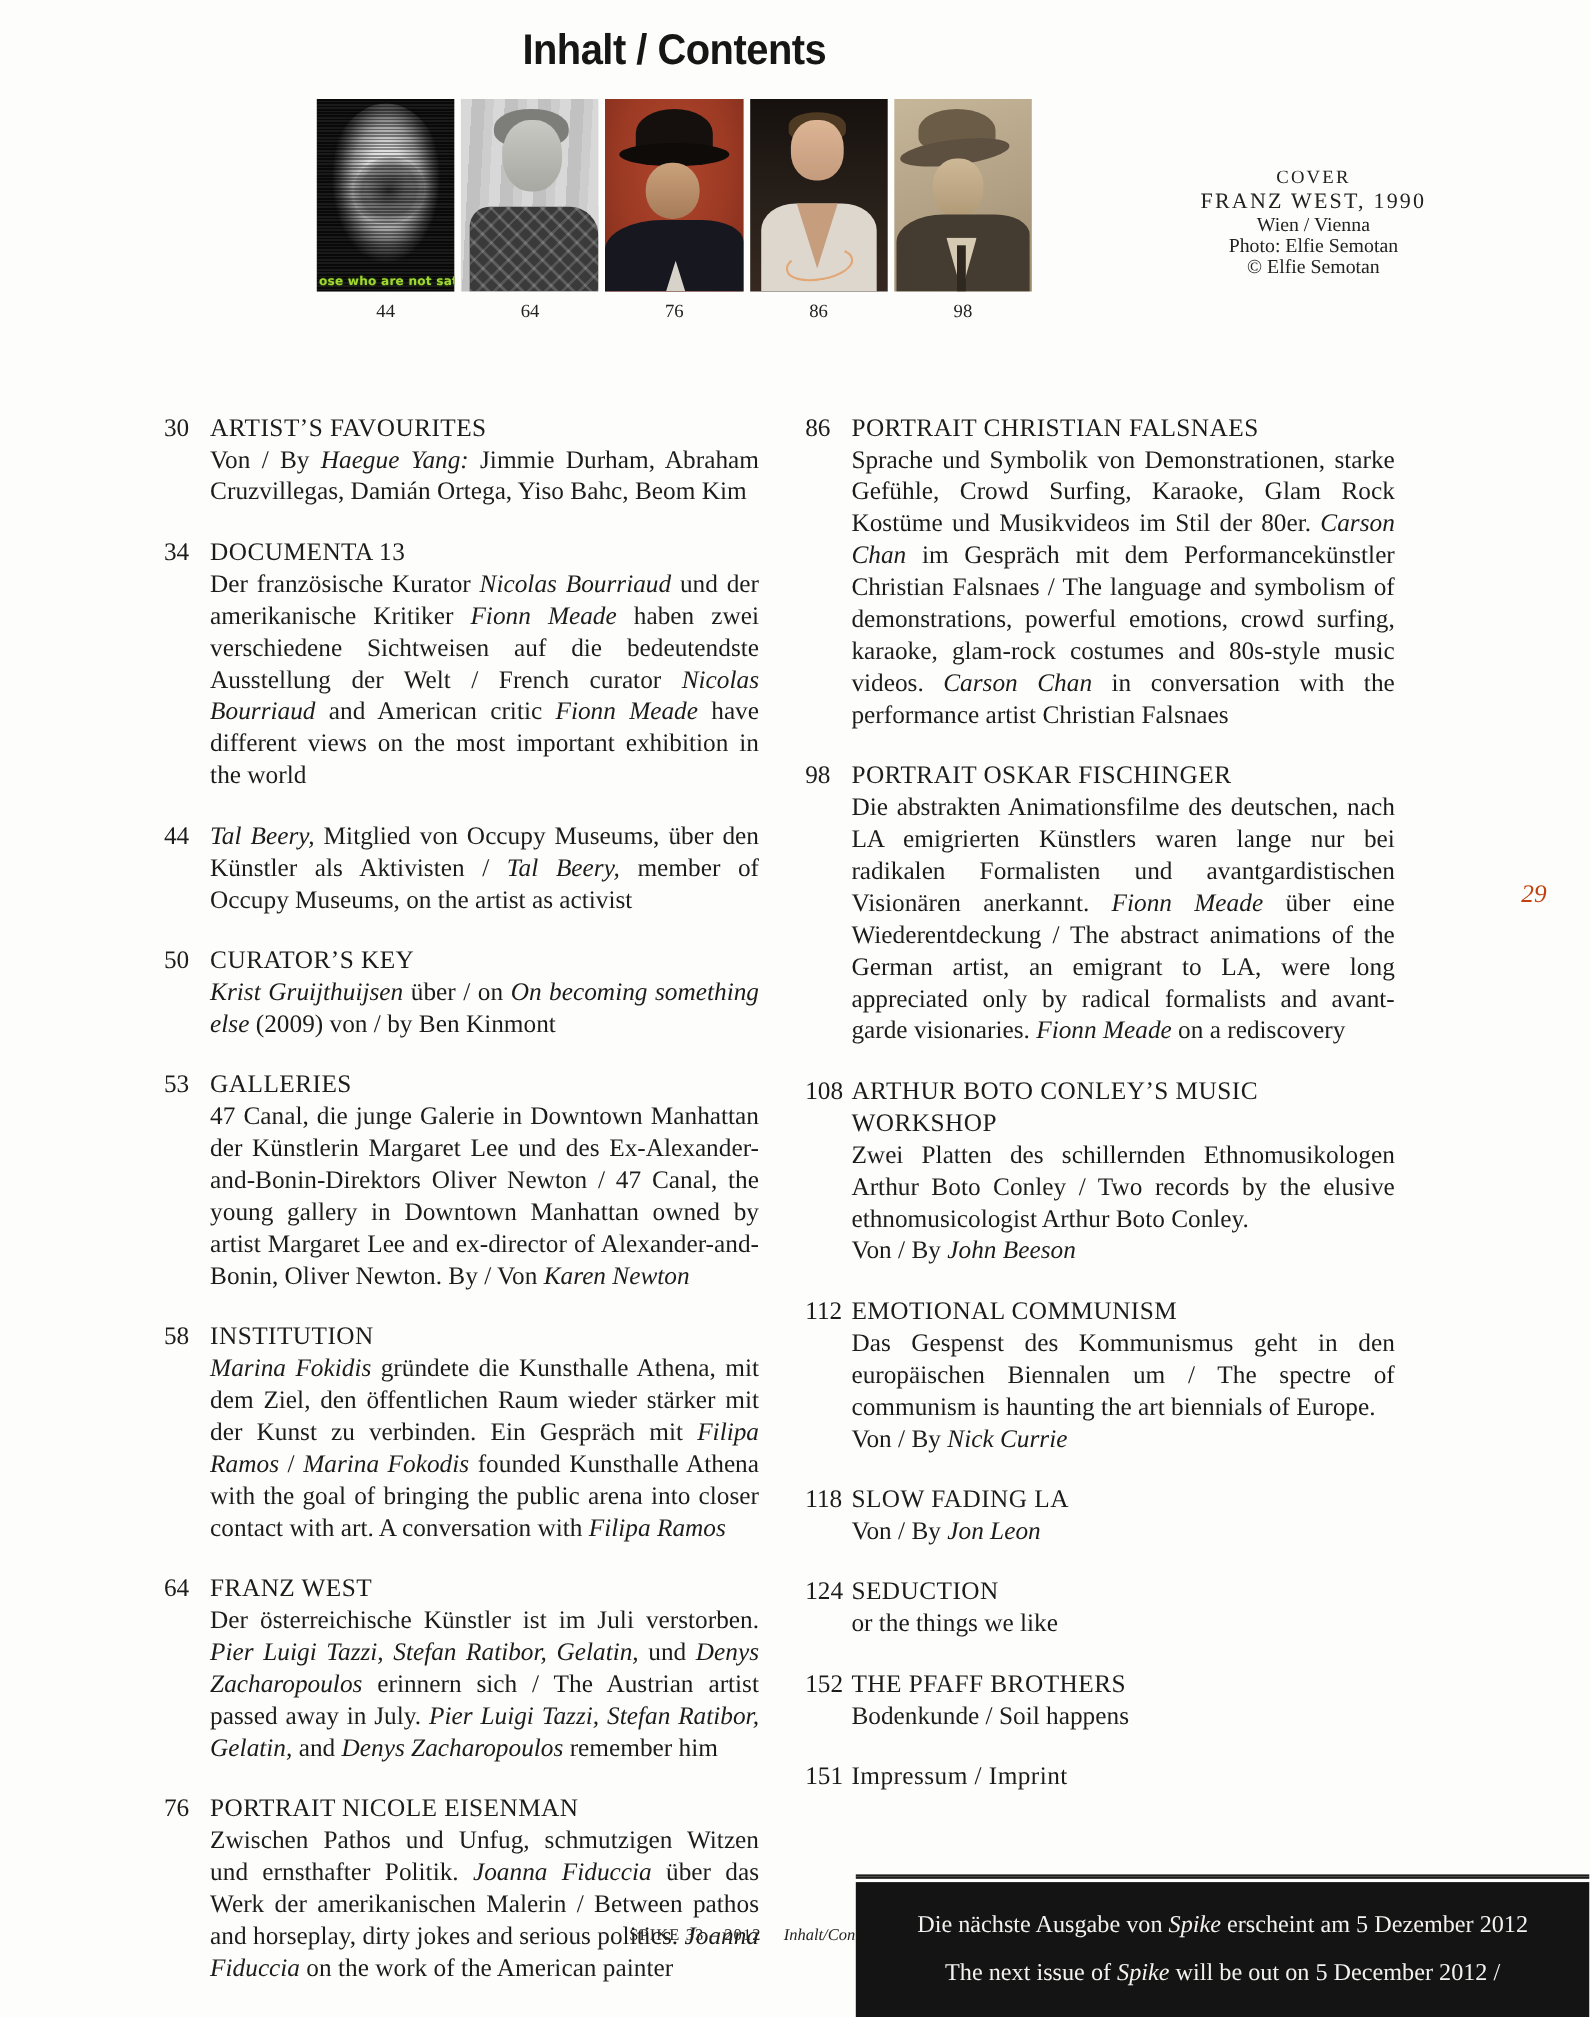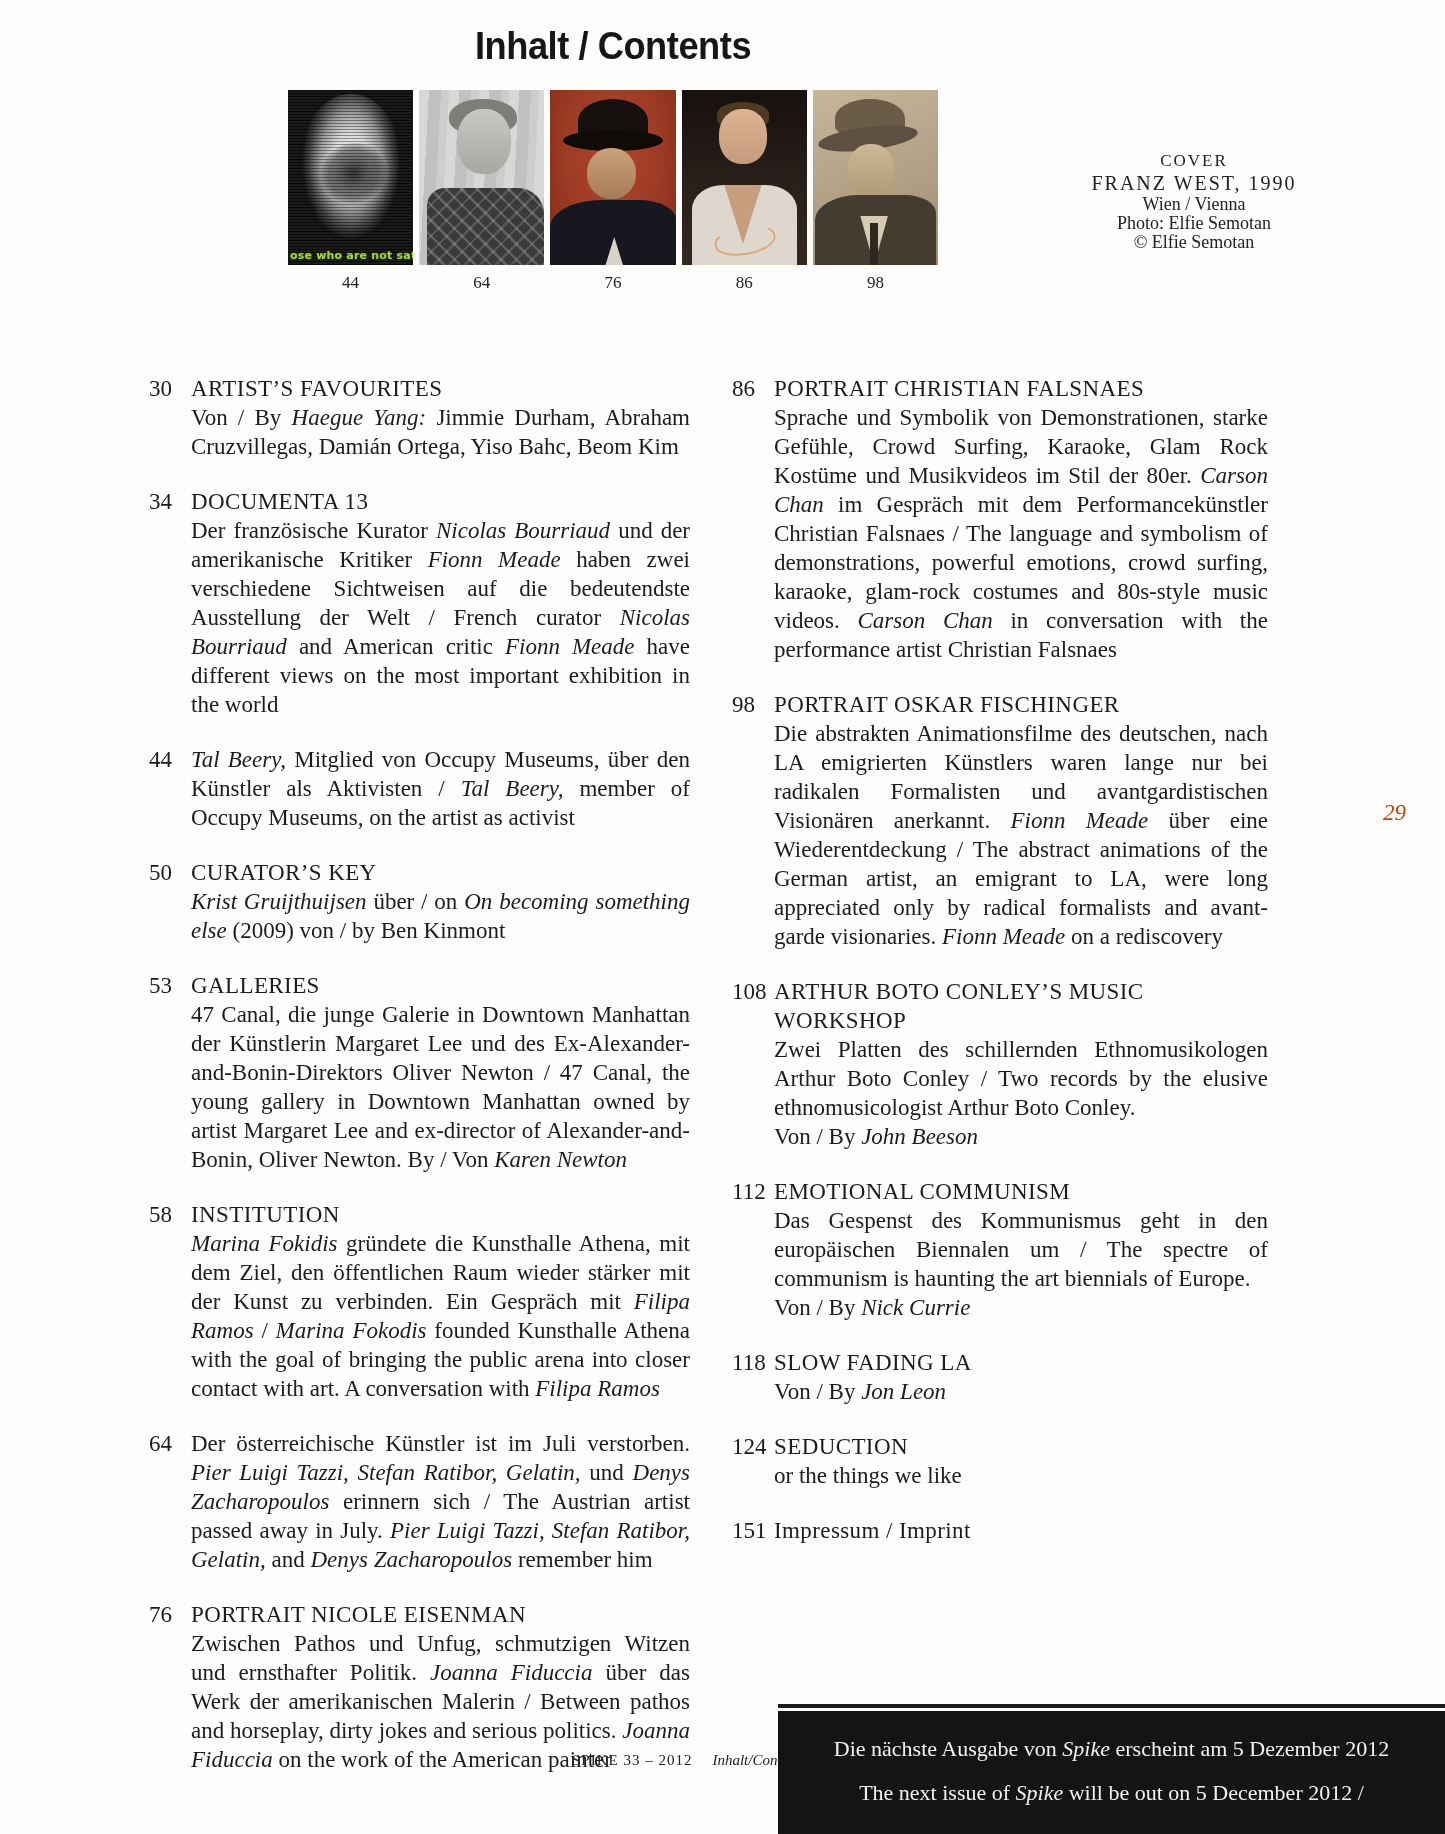--- a/index.html
+++ b/index.html
@@ -221,20 +221,21 @@
     <div class="toc-entry">
       <div class="entry-num">58</div>
       <div class="entry-content">
         <div class="entry-title">INSTITUTION</div>
         <p class="entry-para"><span class="it">Marina Fokidis</span><span> gründete die Kunsthalle Athena, mit dem Ziel, den öffentlichen Raum wieder stärker mit der Kunst zu verbinden. Ein Gespräch mit </span><span class="it">Filipa Ramos</span><span> / </span><span class="it">Marina Fokodis</span><span> founded Kunsthalle Athena with the goal of bringing the public arena into closer contact with art. A conversation with </span><span class="it">Filipa Ramos</span></p>
       </div>
     </div>
     <div class="toc-entry">
       <div class="entry-num">64</div>
       <div class="entry-content">
+        <div class="entry-title">FRANZ WEST</div>
         <p class="entry-para"><span>Der österreichische Künstler ist im Juli verstorben. </span><span class="it">Pier Luigi Tazzi, Stefan Ratibor, Gelatin,</span><span> und </span><span class="it">Denys Zacharopoulos</span><span> erinnern sich / The Austrian artist passed away in July. </span><span class="it">Pier Luigi Tazzi, Stefan Ratibor, Gelatin,</span><span> and </span><span class="it">Denys Zacharopoulos</span><span> remember him</span></p>
       </div>
     </div>
     <div class="toc-entry">
       <div class="entry-num">76</div>
       <div class="entry-content">
         <div class="entry-title">PORTRAIT NICOLE EISENMAN</div>
         <p class="entry-para"><span>Zwischen Pathos und Unfug, schmutzigen Witzen und ernsthafter Politik. </span><span class="it">Joanna Fiduccia</span><span> über das Werk der amerikanischen Malerin / Between pathos and horseplay, dirty jokes and serious politics. </span><span class="it">Joanna Fiduccia</span><span> on the work of the American painter</span></p>
       </div>
     </div>
@@ -275,20 +276,27 @@
       <div class="entry-content">
         <div class="entry-title">SLOW FADING LA</div>
         <p class="entry-para"><span>Von / By </span><span class="it">Jon Leon</span></p>
       </div>
     </div>
     <div class="toc-entry">
       <div class="entry-num">124</div>
       <div class="entry-content">
         <div class="entry-title">SEDUCTION</div>
         <p class="entry-para"><span>or the things we like</span></p>
+      </div>
+    </div>
+    <div class="toc-entry">
+      <div class="entry-num">152</div>
+      <div class="entry-content">
+        <div class="entry-title">THE PFAFF BROTHERS</div>
+        <p class="entry-para"><span>Bodenkunde / Soil happens</span></p>
       </div>
     </div>
     <div class="toc-entry">
       <div class="entry-num">151</div>
       <div class="entry-content">
         <div class="entry-title">Impressum / Imprint</div>
       </div>
     </div>
   </div>
 

